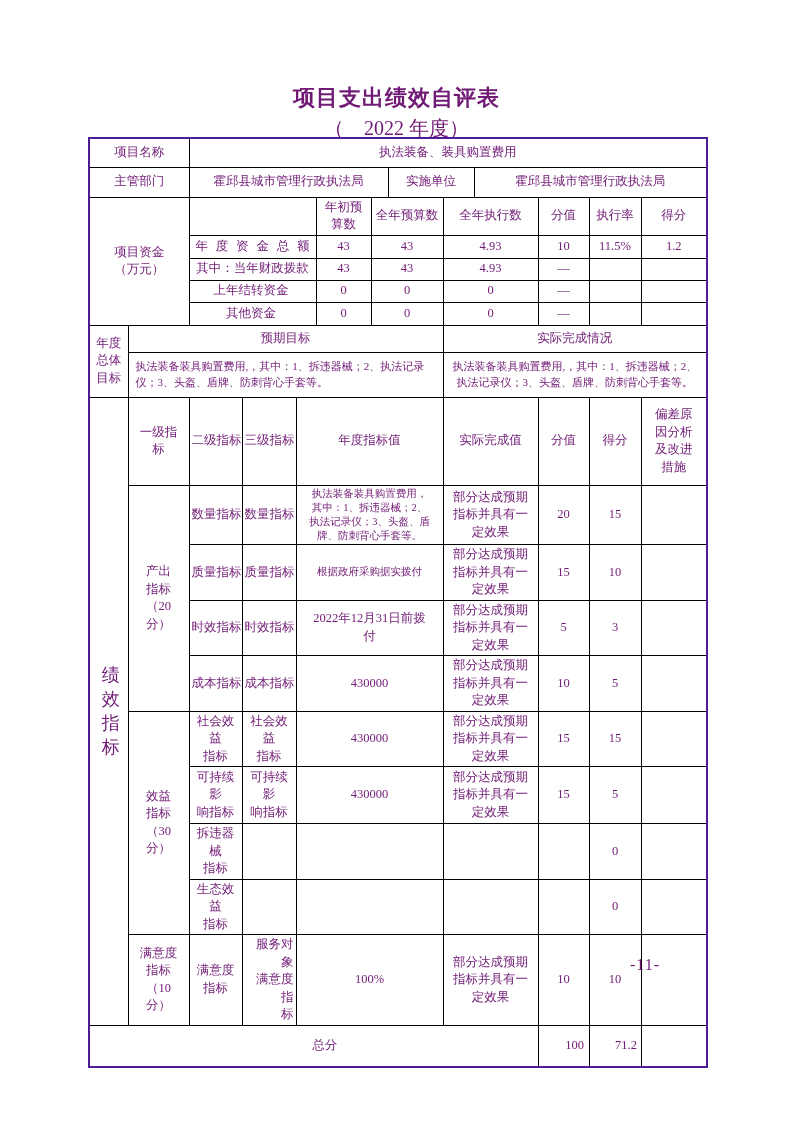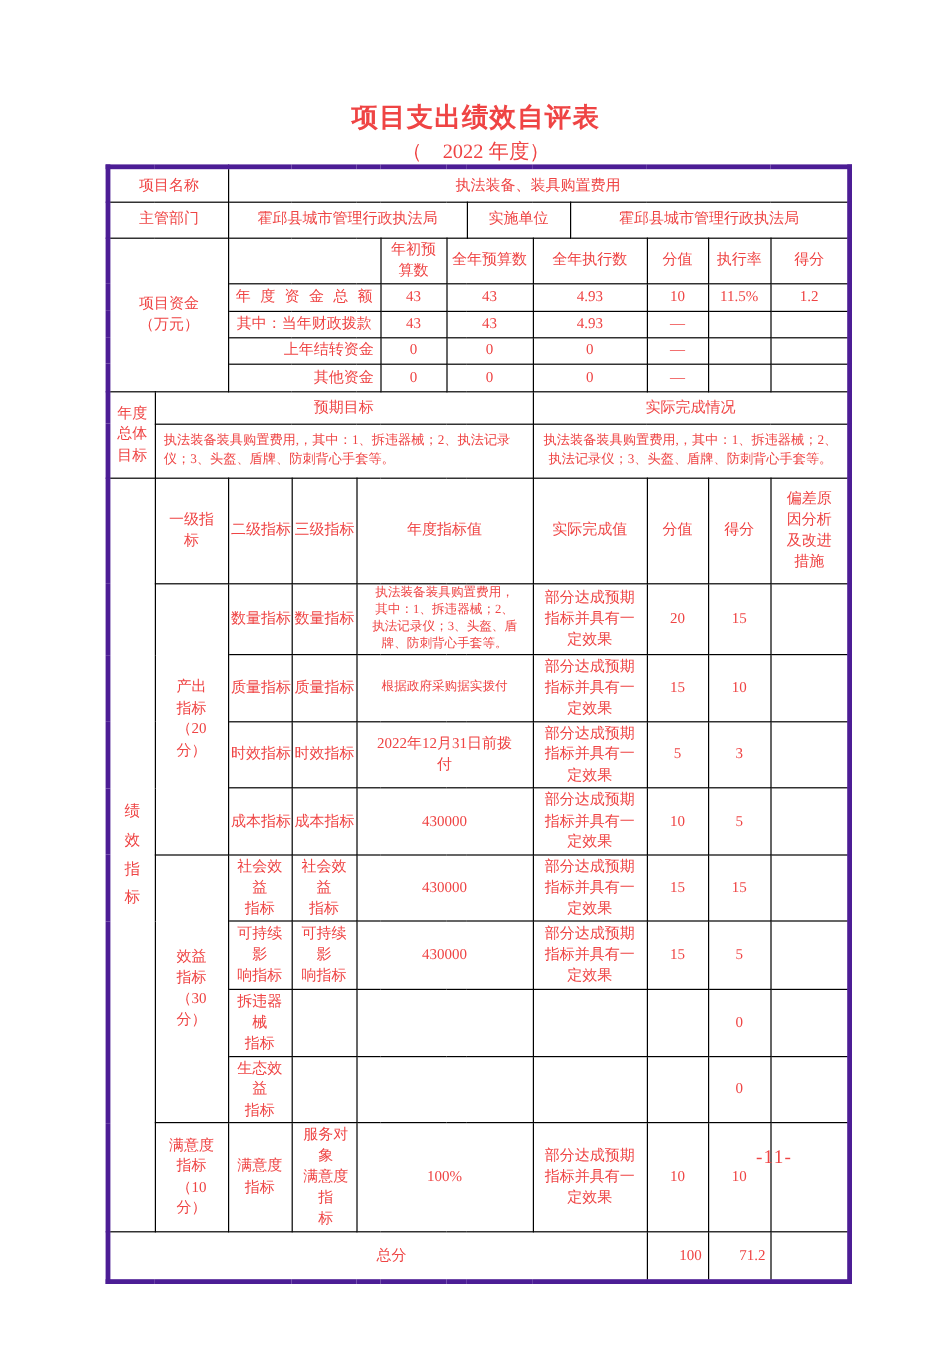--- a/index.html
+++ b/index.html
@@ -1,54 +1,54 @@
 <!DOCTYPE html>
 <html><head>
 <meta charset="utf-8">
 <style>
   html,body { margin:0; padding:0; background:#ffffff; }
   .page {
     position:relative; width:793px; height:1122px; background:#ffffff;
-    font-family:"Liberation Serif","DejaVu Serif",serif; color:#ef4444;
+    font-family:"Liberation Serif","DejaVu Serif",serif; color:#701a75;
     overflow:hidden;
   }
   .doc-title {
     position:absolute; top:83px; left:0; width:100%;
     text-align:center; font-size:22px; font-weight:bold; letter-spacing:1px;
     font-family:"Liberation Sans","DejaVu Sans",sans-serif;
   }
   .doc-subtitle {
     position:absolute; top:115px; left:0; width:100%;
-    text-align:center; font-size:17px;
+    text-align:center; font-size:20px;
   }
   table.main-table {
     position:absolute; left:88px; top:137px; width:618px;
     border-collapse:collapse; table-layout:fixed;
-    border:4px solid #4c1d95;
+    border:2px solid #4c1d95;
   }
   td {
     border:1px solid #000; text-align:center; vertical-align:middle;
     font-size:12.5px; line-height:1.4; padding:1px 2px;
     word-break:break-all; white-space:pre-line; overflow:hidden;
   }
   tr.h29{height:29px} tr.h30{height:30px} tr.h32{height:32px}
   tr.h23{height:23px} tr.h22{height:22px} tr.h27{height:27px}
   tr.h45{height:45px} tr.h88{height:88px} tr.h54{height:54px}
   tr.h53{height:53px} tr.h42{height:42px} tr.h51{height:51px}
   tr.h55{height:55px} tr.h57{height:57px} tr.h33{height:33px}
   tr.h61{height:61px}
   .nowrap { white-space:nowrap;margin-top:24px; }
   .small  { font-size:10.5px; line-height:1.35; }
   .goal-exp { font-size:11px; text-align:left; padding:3px 7px; }
   .goal-act { font-size:11px; padding:3px 7px; }
   .vlabel-cell { padding:0; }
-  .vtext { width:14px; margin:0 auto; line-height:24px; font-size:13px; word-break:break-all; white-space:normal; }
+  .vtext { width:14px; margin:0 auto; line-height:24px; font-size:18px; word-break:break-all; white-space:normal; }
   .hl1 { padding:15px 7px; }
-  .tright { text-align:right; padding-right:5px; }
-  .tleft  { text-align:center; padding-left:5px; }
+  .tright { text-align:center; padding-right:5px; }
+  .tleft  { text-align:right; padding-left:5px; }
   .distribute { text-align:justify; text-align-last:justify; padding:0 6px; }
   tr.total-row td { border-top:1.5px solid #000;padding-left:24px; }
   .page-number {
     position:absolute; left:630px; top:956px; width:60px;
     font-size:16px; letter-spacing:1px;
   }
 </style>
 </head>
 <body>
 

